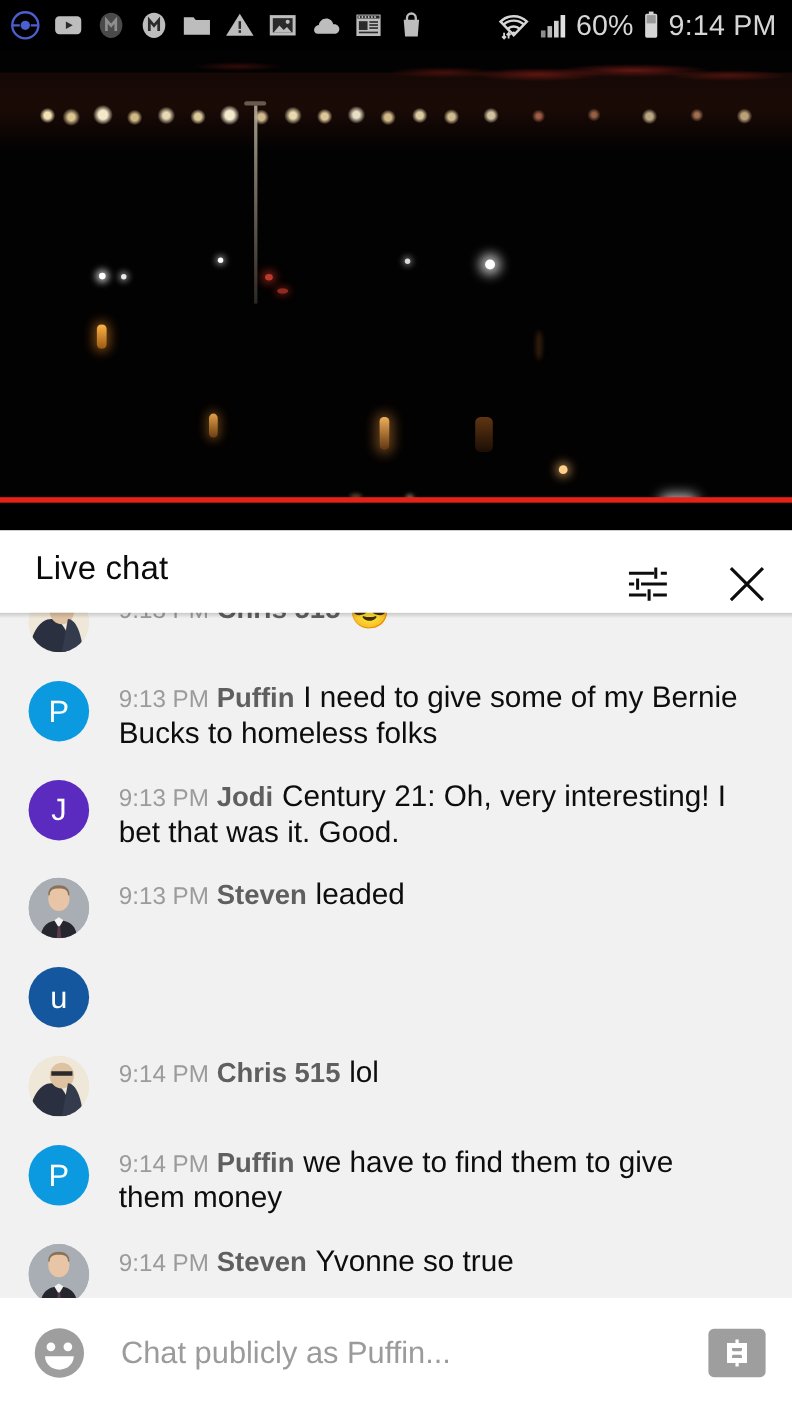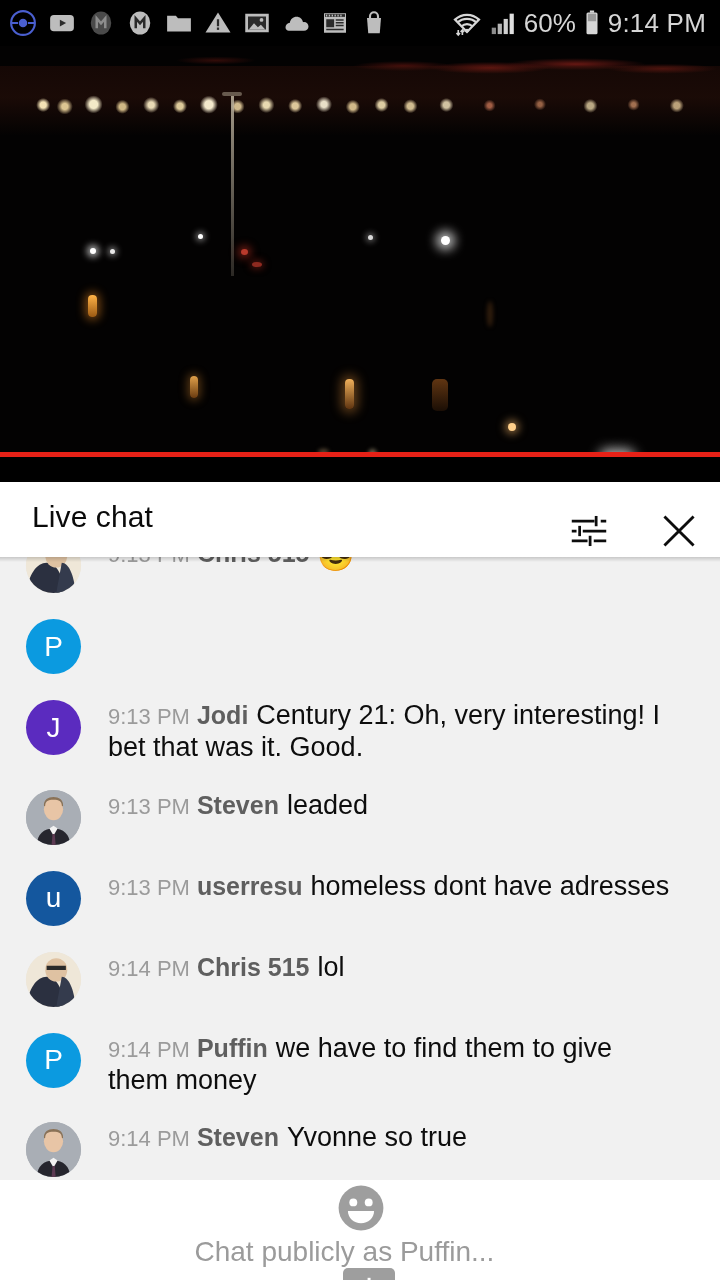--- a/index.html
+++ b/index.html
@@ -140,21 +140,21 @@
   }
   .author{
     color:#5f5f5f; font-weight:bold; font-size:25px; margin-right:8px;
   }
   .body-text{ color:#0d0d0d; font-size:27px; }
   .emoji-img{ font-size:30px; line-height:1; vertical-align:-4px; }
 
   
   .input-bar{
     position:absolute; left:0; top:1180px; width:720px; height:100px;
-    background:#fff; display:flex; align-items:center; padding:0 24px 0 26px;flex-direction:column;
+    background:#fff; display:flex; align-items:center; padding:0 24px 0 26px;
   }
   .emoji-btn{ width:56px; height:56px; flex:none; cursor:pointer; }
   .chat-input{
     flex:1; border:none; outline:none; background:transparent;
     font-family:"Liberation Sans", sans-serif;
     font-size:28px; color:#8e8e8e; margin-left:28px; padding:0;
   }
   .chat-input::placeholder{ color:#9b9b9b; opacity:1; }
   .superchat-btn{
     width:52px; height:44px; border-radius:5px; background:#9e9e9e;
@@ -317,41 +317,41 @@
             <path d="M0 40c2-14 8-22 15-22s12 9 13 22z" fill="#2b3040"></path>
             <ellipse cx="22" cy="13" rx="8" ry="8.5" fill="#dfc2a2"></ellipse>
             <path d="M15 10h14v3H15z" fill="#2a2a2a"></path>
             <path d="M26 18c5 0 9 9 10 22H22z" fill="#343b4d"></path>
           </svg>
         </div>
         <div class="msg-body"><span class="ts">9:13 PM</span><span class="author">Chris 515</span><span class="emoji-img">😎</span></div>
       </div>
       <div class="msg">
         <div class="avatar" style="background: rgb(11, 154, 224);">P</div>
+        <div class="msg-body"><span class="ts">9:13 PM</span><span class="author">Puffin</span><span class="body-text">I need to give some of my Bernie Bucks to homeless folks</span></div>
       </div>
       <div class="msg">
         <div class="avatar" style="background: rgb(91, 43, 191);">J</div>
         <div class="msg-body"><span class="ts">9:13 PM</span><span class="author">Jodi</span><span class="body-text">Century 21: Oh, very interesting! I bet that was it. Good.</span></div>
       </div>
       <div class="msg">
         <div class="avatar photo" style="background: rgb(168, 173, 180);">
           <svg viewBox="0 0 40 40" width="55" height="55">
             <rect width="40" height="40" fill="#a9aeb5"></rect>
             <ellipse cx="20" cy="14" rx="7" ry="8" fill="#e8c5a6"></ellipse>
             <path d="M13 11c0-4 3-6 7-6s7 2 7 6c0 1-1 1-1 0 0-3-2-4-6-4s-6 1-6 4c0 1-1 1-1 0z" fill="#8a7257"></path>
             <path d="M8 40c0-8 5-12 12-12s12 4 12 12z" fill="#26262e"></path>
             <path d="M17 28l3 5 3-5-3-2z" fill="#f2f2f2"></path>
             <path d="M19.3 32h1.6l.7 8h-3z" fill="#5c3a52"></path>
           </svg>
         </div>
         <div class="msg-body"><span class="ts">9:13 PM</span><span class="author">Steven</span><span class="body-text">leaded</span></div>
       </div>
       <div class="msg">
         <div class="avatar" style="background: rgb(20, 87, 158);">u</div>
-        <div class="msg-body"><span class="ts">9:13 PM</span><span class="author">userresu</span><span class="body-text">homeless dont have adresses</span></div>
       </div>
       <div class="msg">
         <div class="avatar photo" style="background: rgb(233, 228, 218);">
           <svg viewBox="0 0 40 40" width="55" height="55">
             <rect width="40" height="40" fill="#efe7d8"></rect>
             <path d="M0 40c2-14 8-22 15-22s12 9 13 22z" fill="#2b3040"></path>
             <ellipse cx="22" cy="13" rx="8" ry="8.5" fill="#dfc2a2"></ellipse>
             <path d="M15 10h14v3H15z" fill="#2a2a2a"></path>
             <path d="M26 18c5 0 9 9 10 22H22z" fill="#343b4d"></path>
           </svg>

